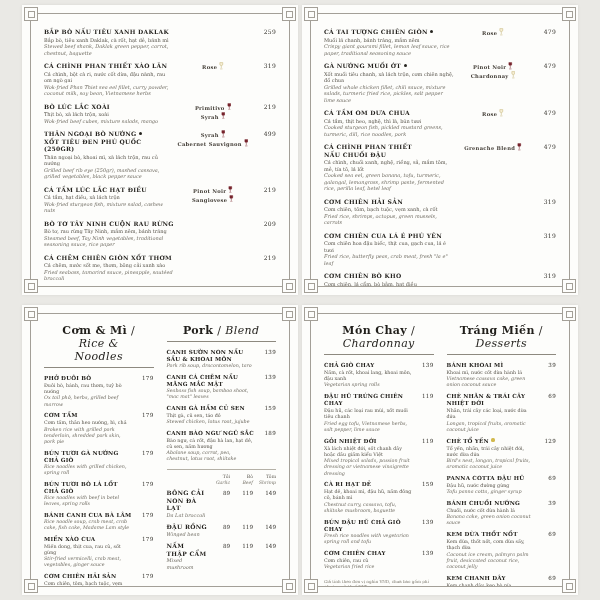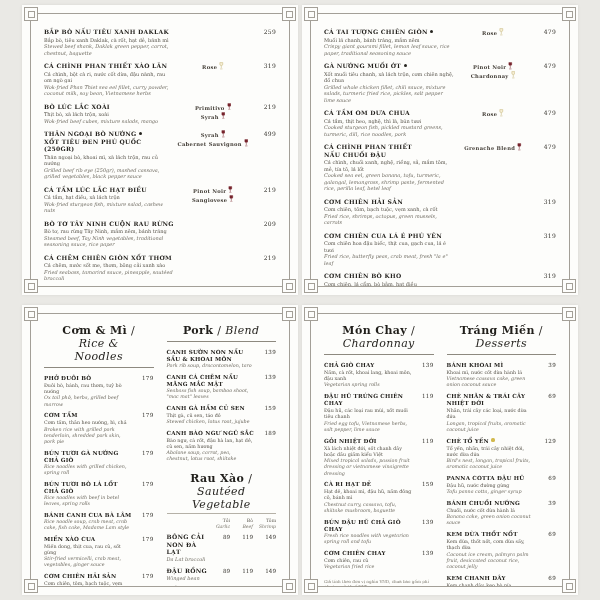--- a/index.html
+++ b/index.html
@@ -431,25 +431,20 @@
                 <div class="row">
                   <div class="nm">
                     <div class="nline"><span>CANH BÀO NGƯ NGŨ SẮC</span></div>
                     <div class="vi">Bào ngư, cà rốt, đậu hà lan, hạt dẻ, củ sen, nấm hương</div>
                     <div class="en">Abalone soup, carrot, pea, chestnut, lotus root, shiitake</div>
                   </div>
                   <div class="price">189</div>
                 </div>
               </div>
             </div>
-          <div class="sec" style="margin-top:5px;">
-            <span class="ti">Rau Xào</span>
-            <span>/</span>
-            <i>Sautéed Vegetable</i>
-          </div>
           <div class="sub-rule"></div>
           <div>
               <div class="thead">
                 <div class="sp"></div>
                 <div class="hc"><div>Tỏi</div><i>Garlic</i></div>
                 <div class="hc"><div>Bò</div><i>Beef</i></div>
                 <div class="hc"><div>Tôm</div><i>Shrimp</i></div>
               </div>
               <div class="trow">
                 <div class="tname">

